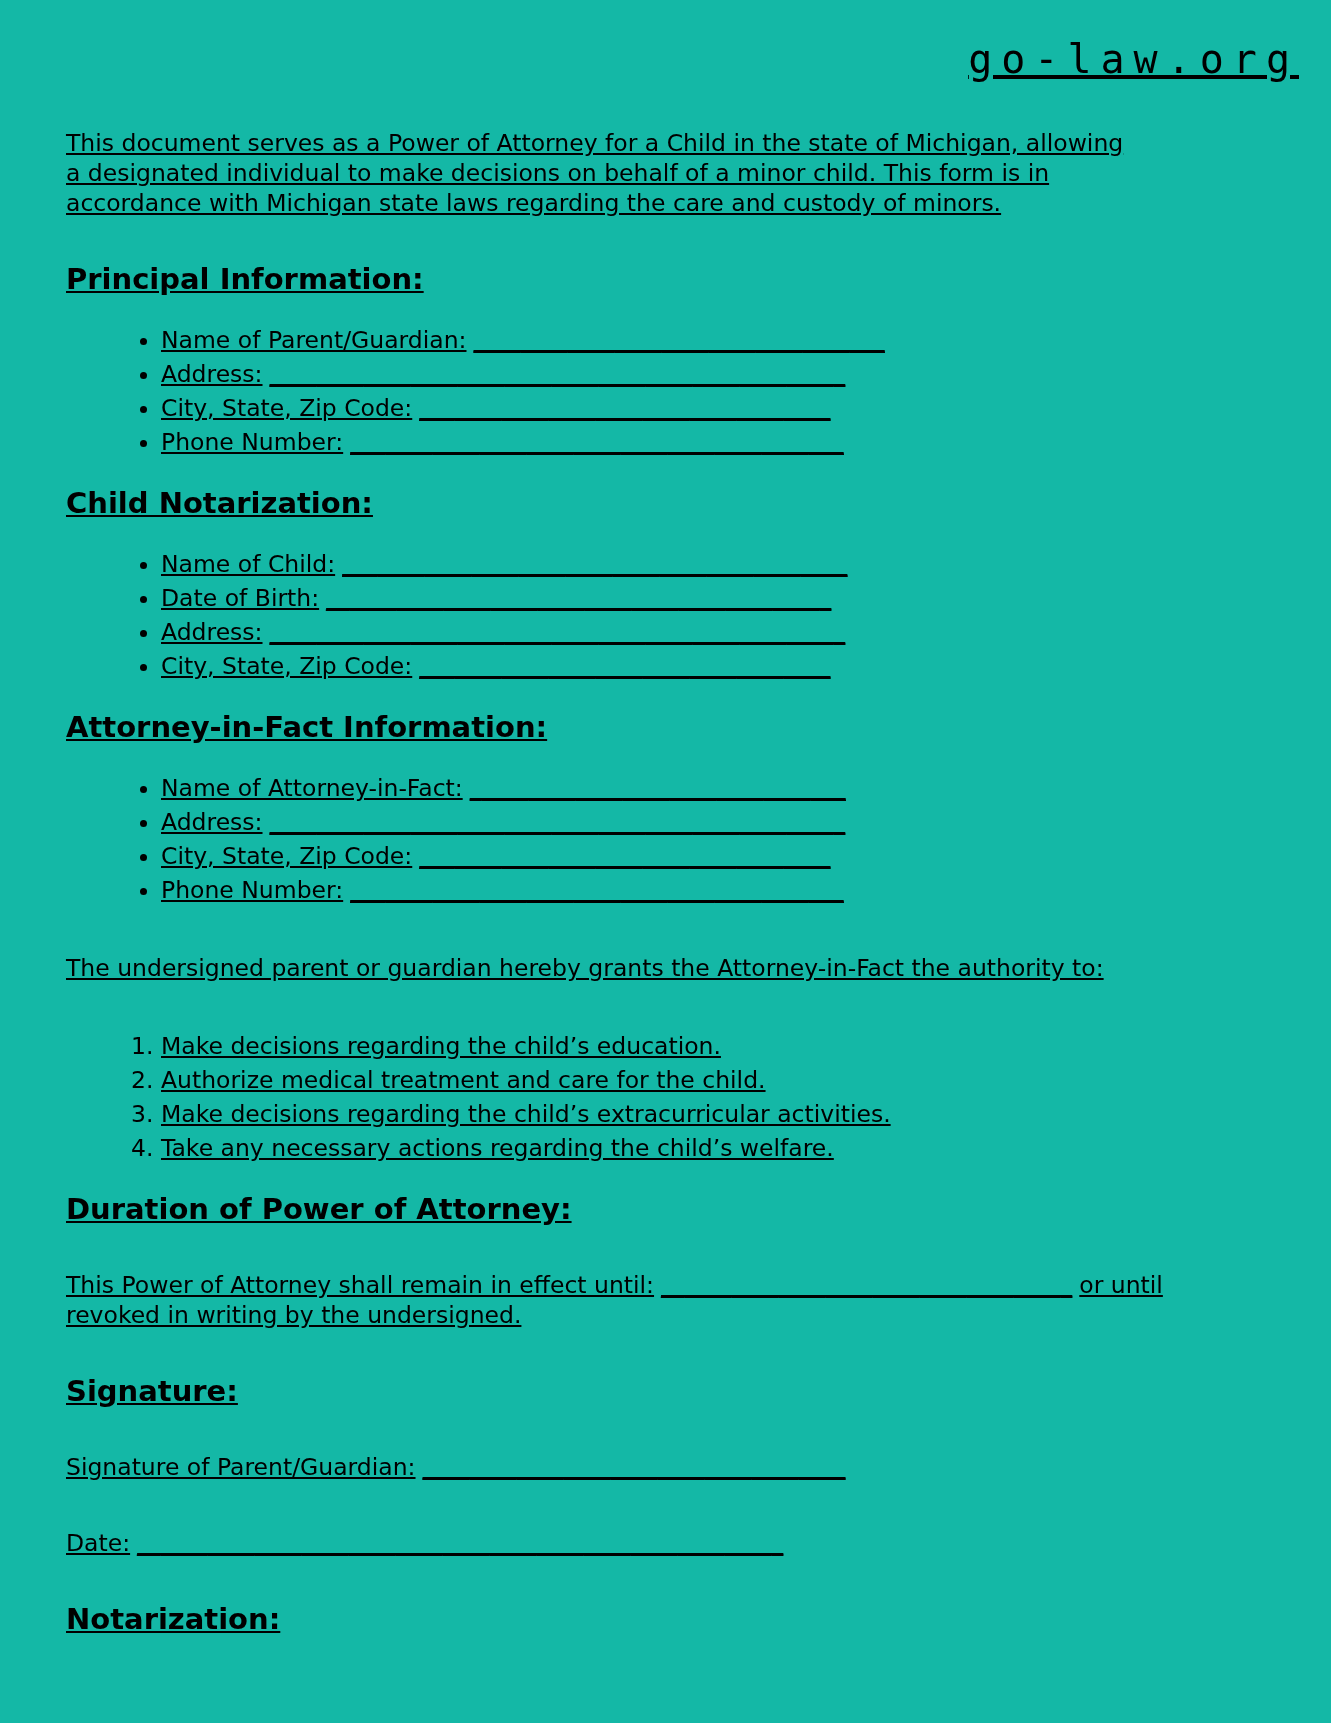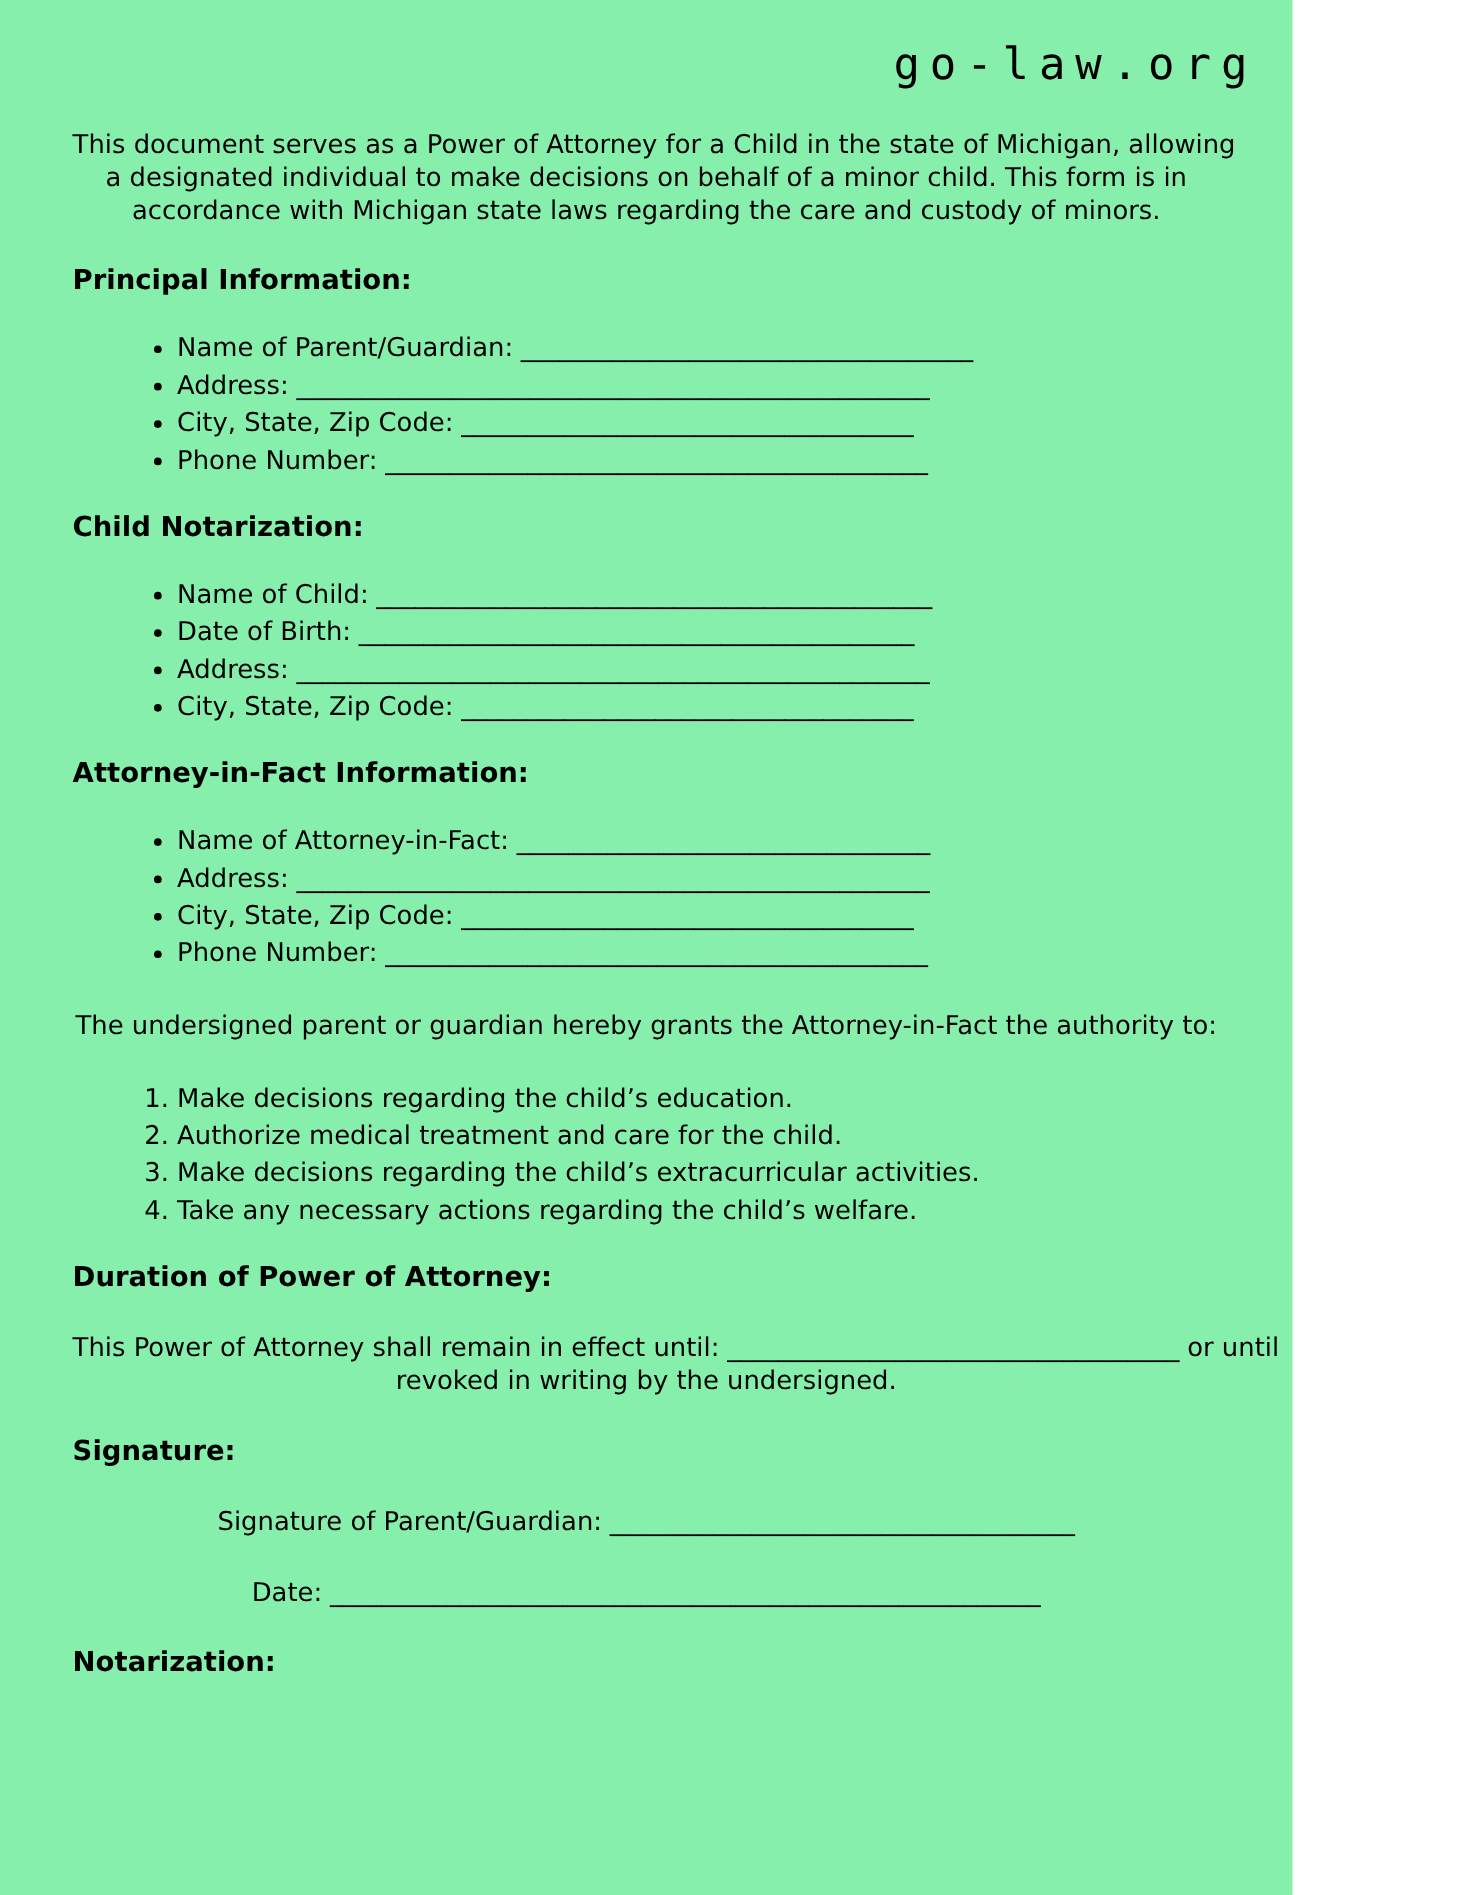--- a/index.html
+++ b/index.html
@@ -1,52 +1,53 @@
 <!DOCTYPE html>
 <html><head>
 <meta charset="utf-8">
 <style>
   html, body { margin: 0; padding: 0; background: #ffffff; }
   .page {
     position: relative;
-    width: 1175px;
+    width: 1331px;
     height: 1723px;
     box-sizing: border-box;
     padding: 36px 66px 0 66px;
-    background: #86efac;
+    background: #14b8a6;
     color: #000000;
     font-family: "DejaVu Sans", sans-serif;
     font-size: 23.5px;
     line-height: 30px;
     overflow: hidden;
+    text-decoration: underline;
   }
   .site {
     text-align: right;
     font-family: "DejaVu Sans Mono", monospace;
     font-size: 40px;
     line-height: 46px;
     letter-spacing: 9px;
     margin: 0 -34px 0 0;
     white-space: nowrap;
   }
   h1.doc-title {
     font-size: 50px;
     line-height: 56px;
     letter-spacing: -0.5px;
     font-weight: bold;
     margin: 2px 0 29px 0;
     white-space: nowrap;
   }
   h2.sec-heading {
-    font-size: 25px;
+    font-size: 29px;
     line-height: 30px;
     font-weight: bold;
     margin: 29px 0;
   }
-  p.para { margin: 34px 0; text-align: center; }
+  p.para { margin: 46px 0; }
   .doc-line { display: block; white-space: nowrap; }
   ul.fields, ol.powers { margin: 29px 0; padding: 0 0 0 63px; }
   ul.fields li, ol.powers li { line-height: 34px; margin-left: 32px; }
   .blank { margin-left: 7px; white-space: nowrap; }
   .after-blank { margin-left: 7px; }
   .bottom-space { height: 60px; }
 </style>
 </head>
 <body>
 

